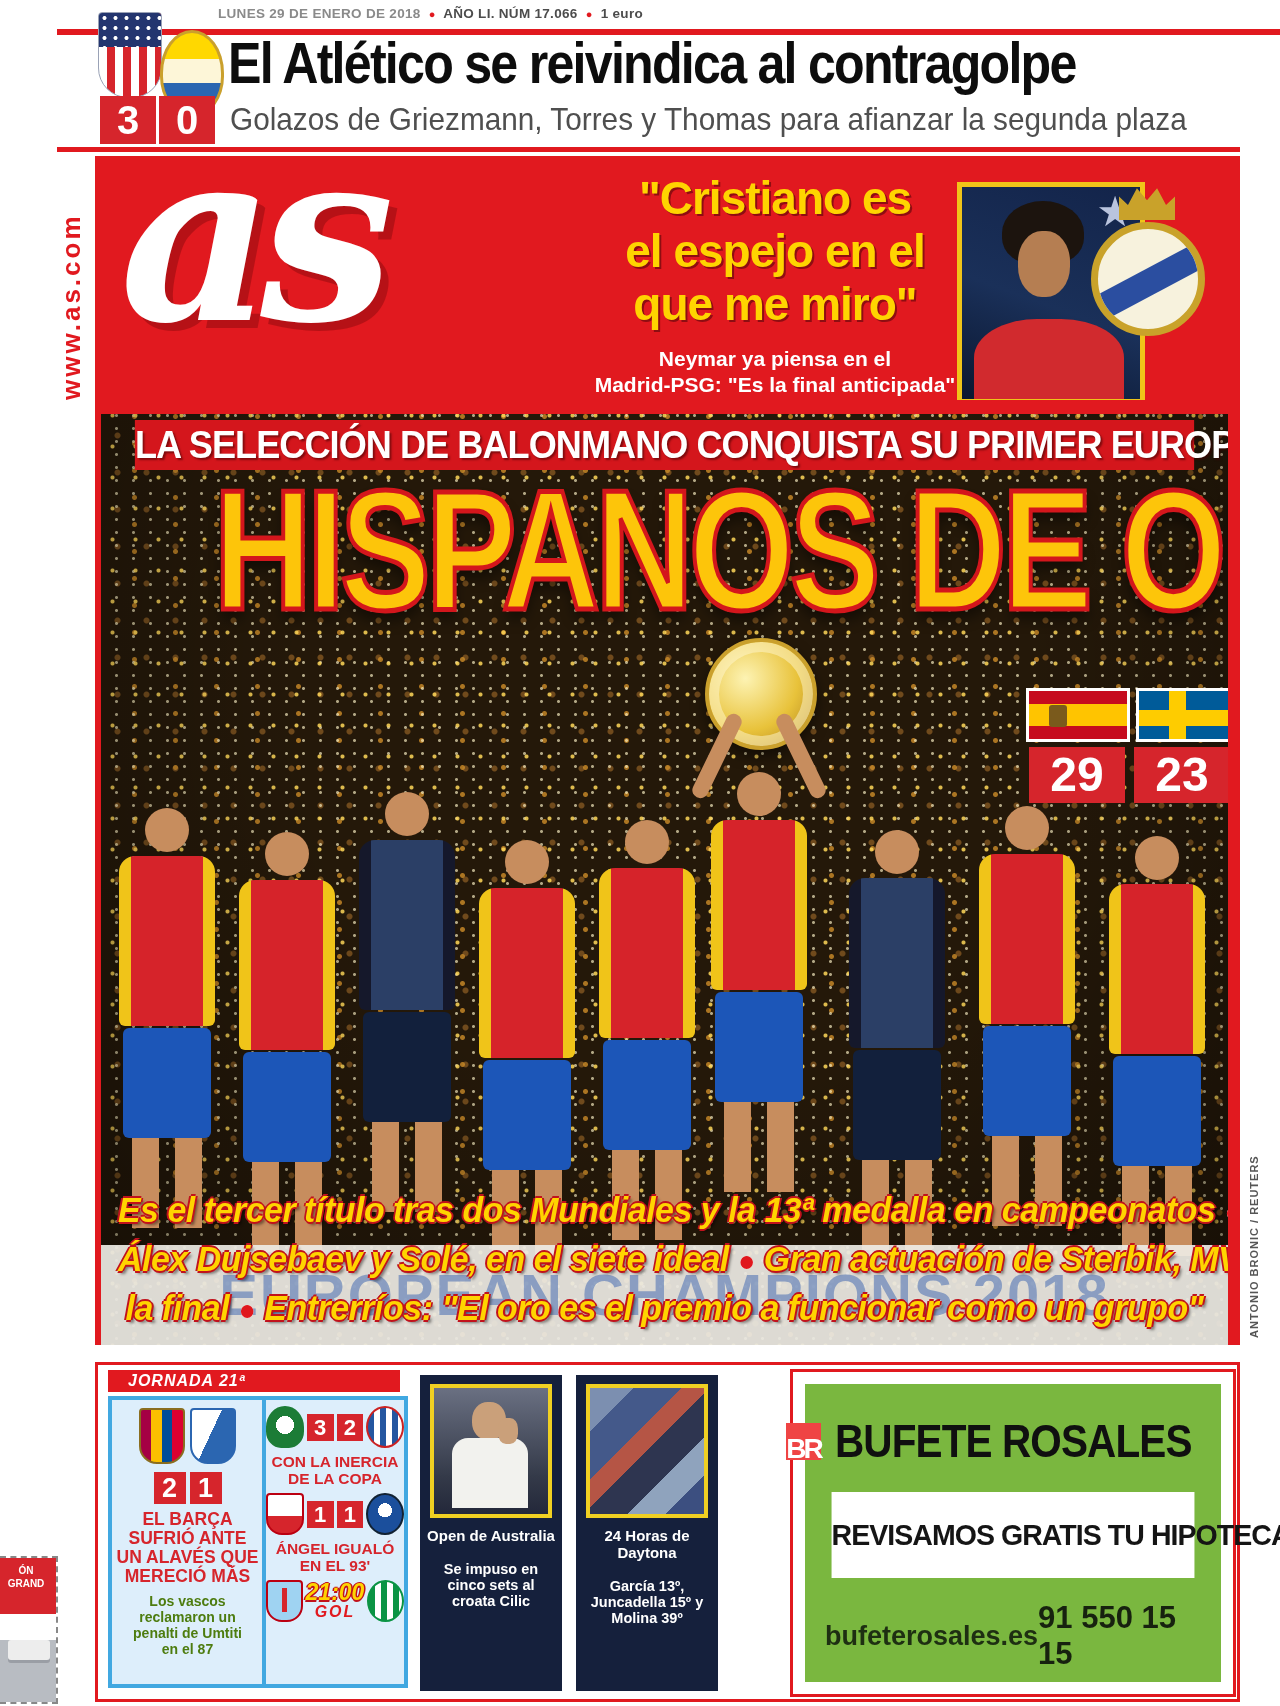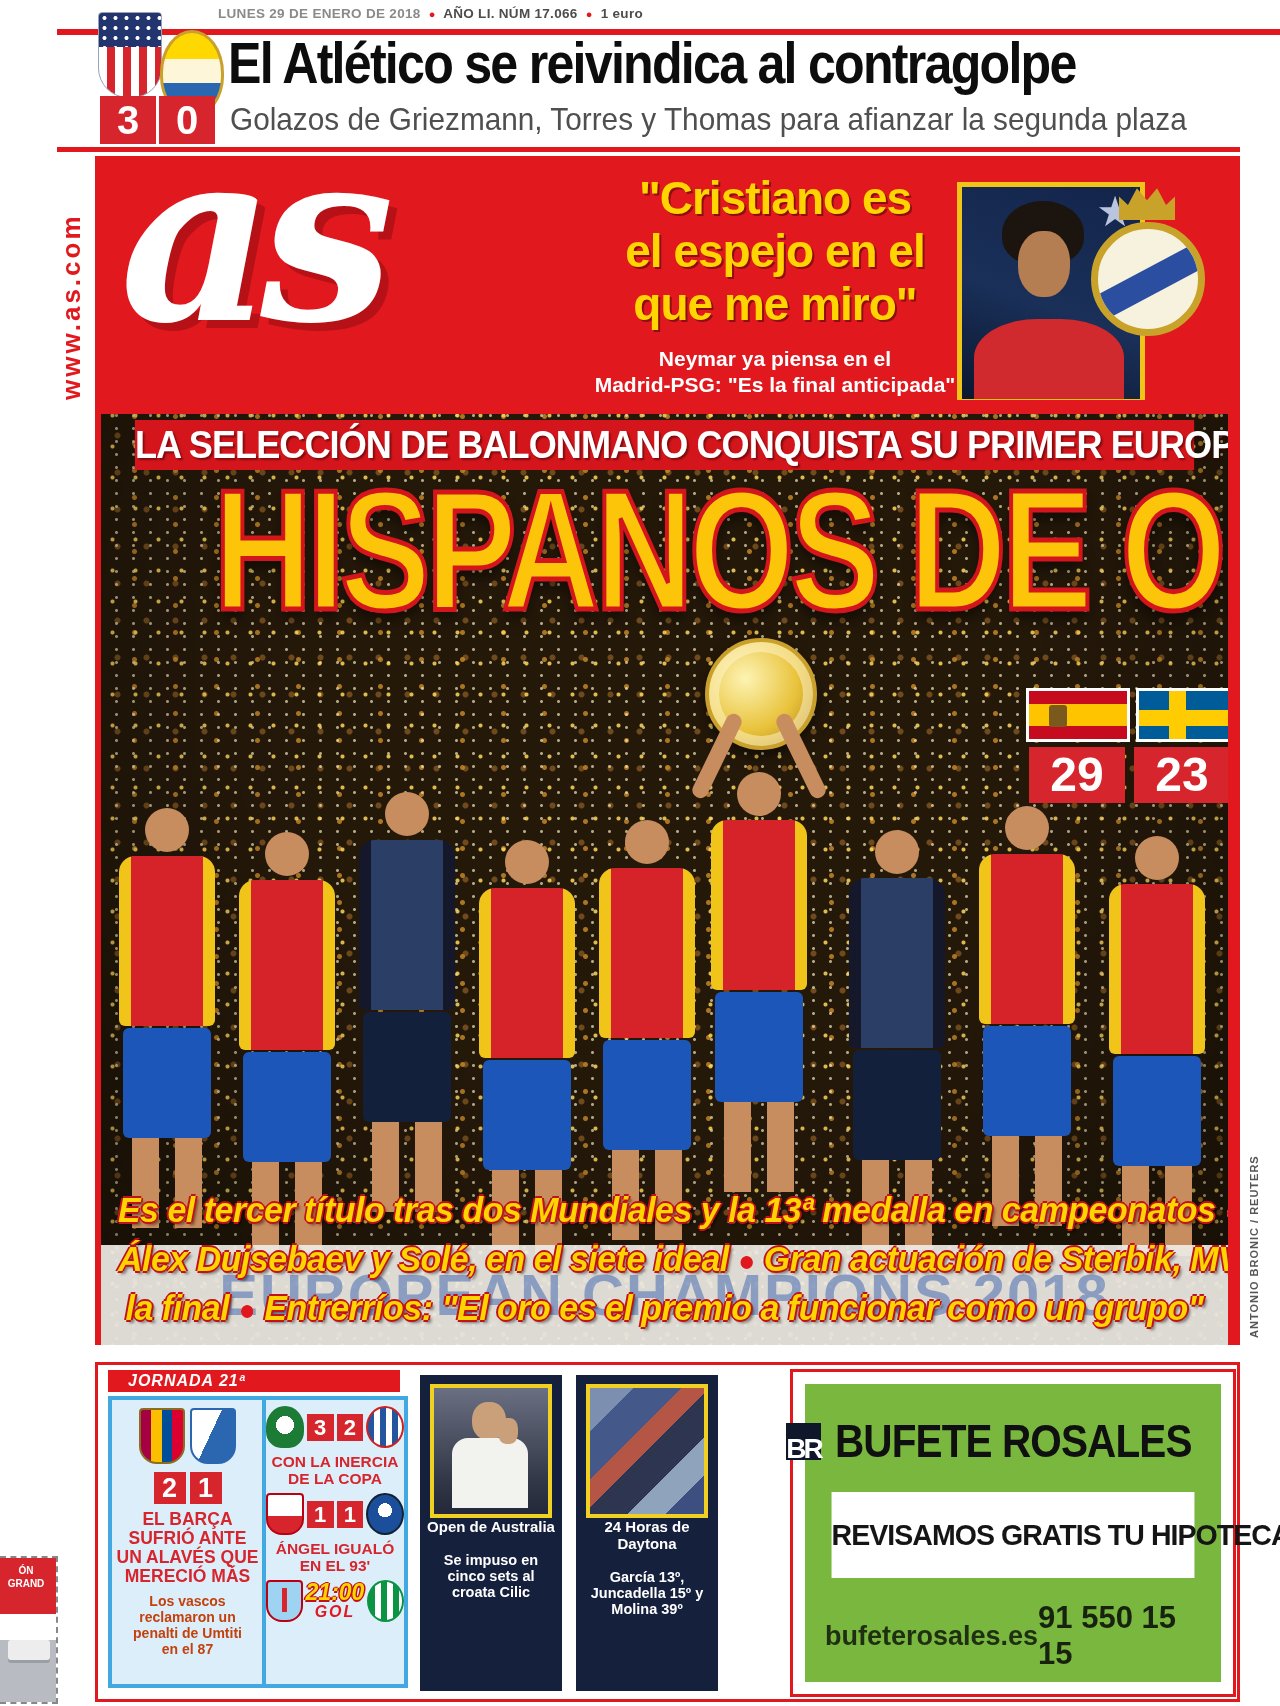--- a/index.html
+++ b/index.html
@@ -128,21 +128,21 @@
   .p2{left:164px;width:146px;}
   .crest{display:inline-block;vertical-align:middle;}
   .crest-row{margin-top:8px;}
   .barca{width:42px;height:52px;border-radius:4px 4px 18px 18px;
     background:linear-gradient(90deg,#a50044 0 25%,#fcbf00 25% 50%,#004d98 50% 75%,#db0030 75%);border:2px solid #8a6d1f;}
   .alaves{width:42px;height:52px;border-radius:4px 4px 18px 18px;background:
     linear-gradient(115deg,#fff 0 45%,#2b66b1 45%);border:2px solid #2b66b1;}
   .p1 .score-row{margin-top:8px;}
   .p1 .score-row .scorebox{width:32px;height:32px;line-height:32px;font-size:27px;margin:0 2px;}
   .p1-headline{margin-top:6px;color:#d6252c;font-weight:900;font-size:17.5px;line-height:19px;padding:0 2px;}
-  .p1-sub{margin-top:7px;color:#c2410c;font-weight:bold;font-size:14px;line-height:16px;padding:0 13px;}
+  .p1-sub{margin-top:7px;color:#4d7c0f;font-weight:bold;font-size:14px;line-height:16px;padding:0 13px;}
   .mrow{margin-top:6px;display:flex;align-items:center;justify-content:center;gap:3px;}
   .mrow .scorebox{width:27px;height:27px;line-height:27px;font-size:22px;}
   .c-sm{width:34px;height:38px;display:inline-block;}
   .leganes{background:radial-gradient(circle at 50% 45%,#fff 0 9px,#1c7c36 9px);border-radius:50% 50% 40% 40%;border:2px solid #1c7c36;}
   .espanyol{background:repeating-linear-gradient(90deg,#2456a0 0 6px,#fff 6px 12px);border-radius:50%;border:2px solid #c22;}
   .sevilla{background:linear-gradient(180deg,#fff 0 55%,#d6252c 55%);border-radius:4px 4px 16px 16px;border:2px solid #b01;}
   .getafe{background:radial-gradient(circle at 50% 40%,#fff 0 7px,#1b4f9c 7px);border-radius:50%;border:2px solid #123;}
   .celta{background:linear-gradient(180deg,#9fd3f2 0 100%);border-radius:4px 4px 16px 16px;border:2px solid #b01;position:relative;}
   .celta::after{content:"";position:absolute;left:14px;top:6px;width:5px;height:24px;background:#d6252c;}
   .betis{background:repeating-linear-gradient(90deg,#0b9444 0 6px,#fff 6px 12px);border-radius:50%;border:2px solid #0b9444;}
@@ -154,29 +154,29 @@
 
   .brief{position:absolute;top:10px;width:142px;height:316px;background:#15203c;text-align:center;box-sizing:border-box;padding-top:9px;}
   .b1{left:322px;} .b2{left:478px;}
   .brief-photo{position:relative;width:114px;height:126px;margin:0 auto;border:4px solid #f0d022;overflow:hidden;}
   .federer{background:linear-gradient(180deg,#6a7082,#343a49 70%,#23283a);}
   .f-head{position:absolute;left:38px;top:14px;width:34px;height:38px;background:#caa07a;border-radius:46%;}
   .f-shirt{position:absolute;left:18px;top:50px;width:76px;height:70px;background:#f2f2ee;border-radius:16px 16px 0 0;}
   .f-fist{position:absolute;left:64px;top:30px;width:20px;height:26px;background:#caa07a;border-radius:40%;}
   .daytona{background:
     linear-gradient(135deg,#7c8fb0 0 18%,#44598a 18% 38%,#b55545 38% 50%,#2e3550 50% 68%,#8fa3bd 68% 84%,#3c4f80 84%);}
-  .b-kicker{color:#fff;font-weight:bold;font-size:15px;}
+  .b-kicker{margin-top:9px;color:#fff;font-weight:bold;font-size:15px;}
   .b-head{margin-top:2px;color:#ffe21f;font-weight:900;font-size:20px;line-height:21px;padding:0 4px;}
   .b-sub{margin-top:17px;color:#fff;font-weight:bold;font-size:14.5px;line-height:16px;padding:0 4px;}
 
   .ad-frame{position:absolute;left:692px;top:4px;width:446px;height:328px;border:3px solid #e1191f;background:#fff;
     box-sizing:border-box;padding:12px;}
   .ad-green{width:100%;height:100%;background:#7ab73f;box-sizing:border-box;padding:14px 16px;}
   .ad-top{margin-top:16px;display:flex;align-items:center;justify-content:center;gap:14px;}
-  .ad-logo{display:inline-block;width:52px;height:37px;background:#0f172a;color:#fff;font-weight:900;font-size:28px;
+  .ad-logo{display:inline-block;width:52px;height:37px;background:#ef4444;color:#fff;font-weight:900;font-size:28px;
     line-height:52px;text-align:center;letter-spacing:-3px;}
   .ad-name{font-weight:900;font-size:46px;color:#101010;letter-spacing:-1px;white-space:nowrap;
     transform:scaleX(.88);transform-origin:left;}
   .ad-strip{margin:24px auto 0;width:382px;height:86px;background:#fff;color:#151515;text-align:center;
     line-height:86px;font-weight:900;font-size:30px;white-space:nowrap;transform:scaleX(.95);letter-spacing:-1px;}
   .ad-bottom{margin-top:22px;display:flex;justify-content:space-between;align-items:center;padding:0 4px;}
   .ad-web{font-weight:900;font-size:27px;color:#1e2f12;}
   .ad-phone{font-weight:900;font-size:31px;color:#17220f;}
 
   

